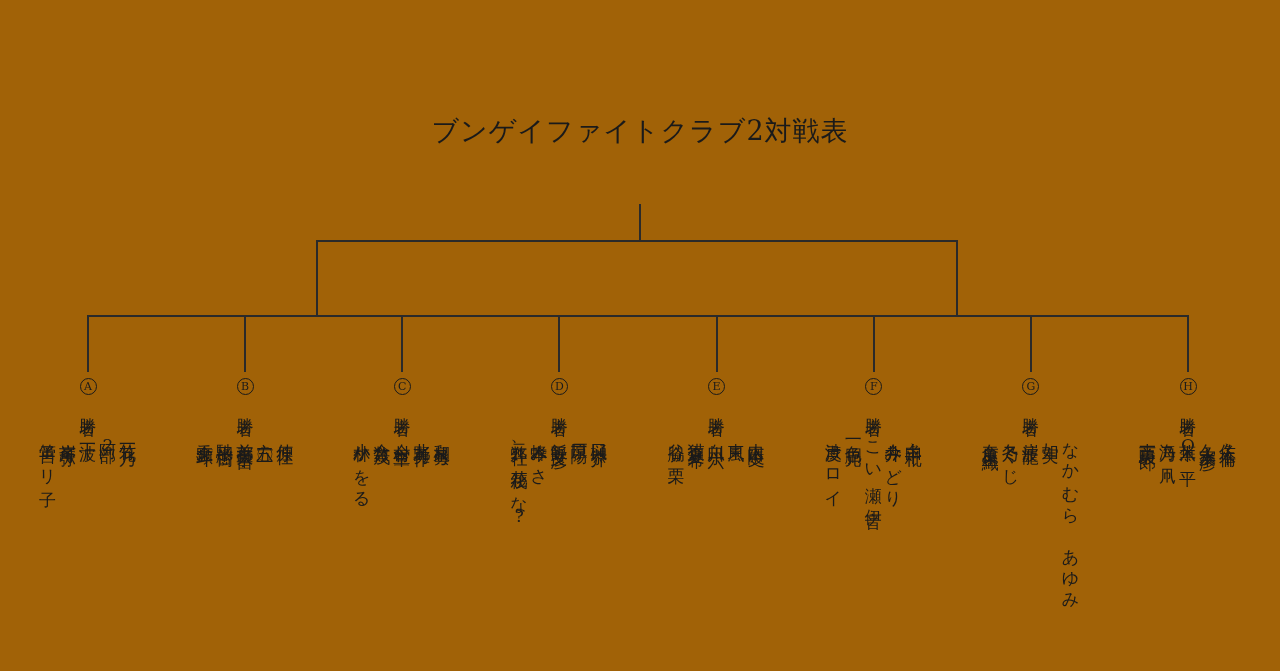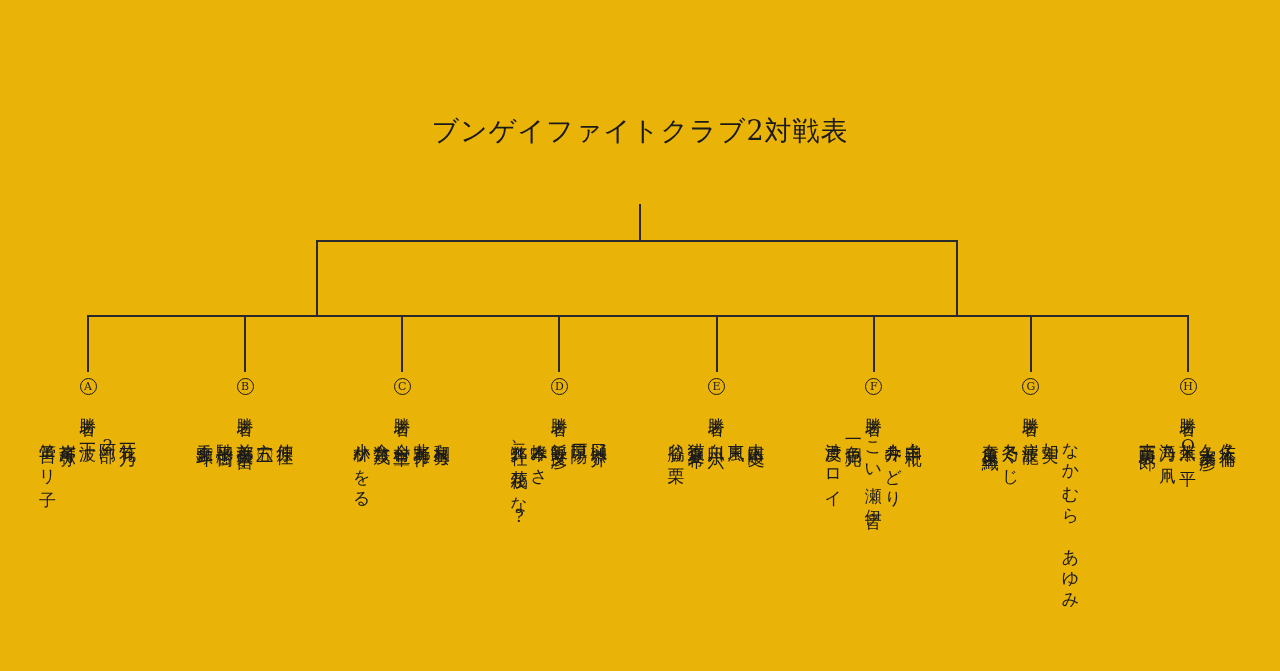--- a/index.html
+++ b/index.html
@@ -9,21 +9,21 @@
     width: 1280px;
     height: 671px;
     overflow: hidden;
     font-family: "DejaVu Serif", "Liberation Serif", serif;
     color: #1a1a1a;
   }
   .page {
     position: relative;
     width: 1280px;
     height: 671px;
-    background: #eab308;
+    background: #a16207;
   }
   .title {
     position: absolute;
     top: 113px;
     left: 0;
     width: 100%;
     text-align: center;
     font-size: 27px;
     font-weight: 500;
     letter-spacing: 1px;

